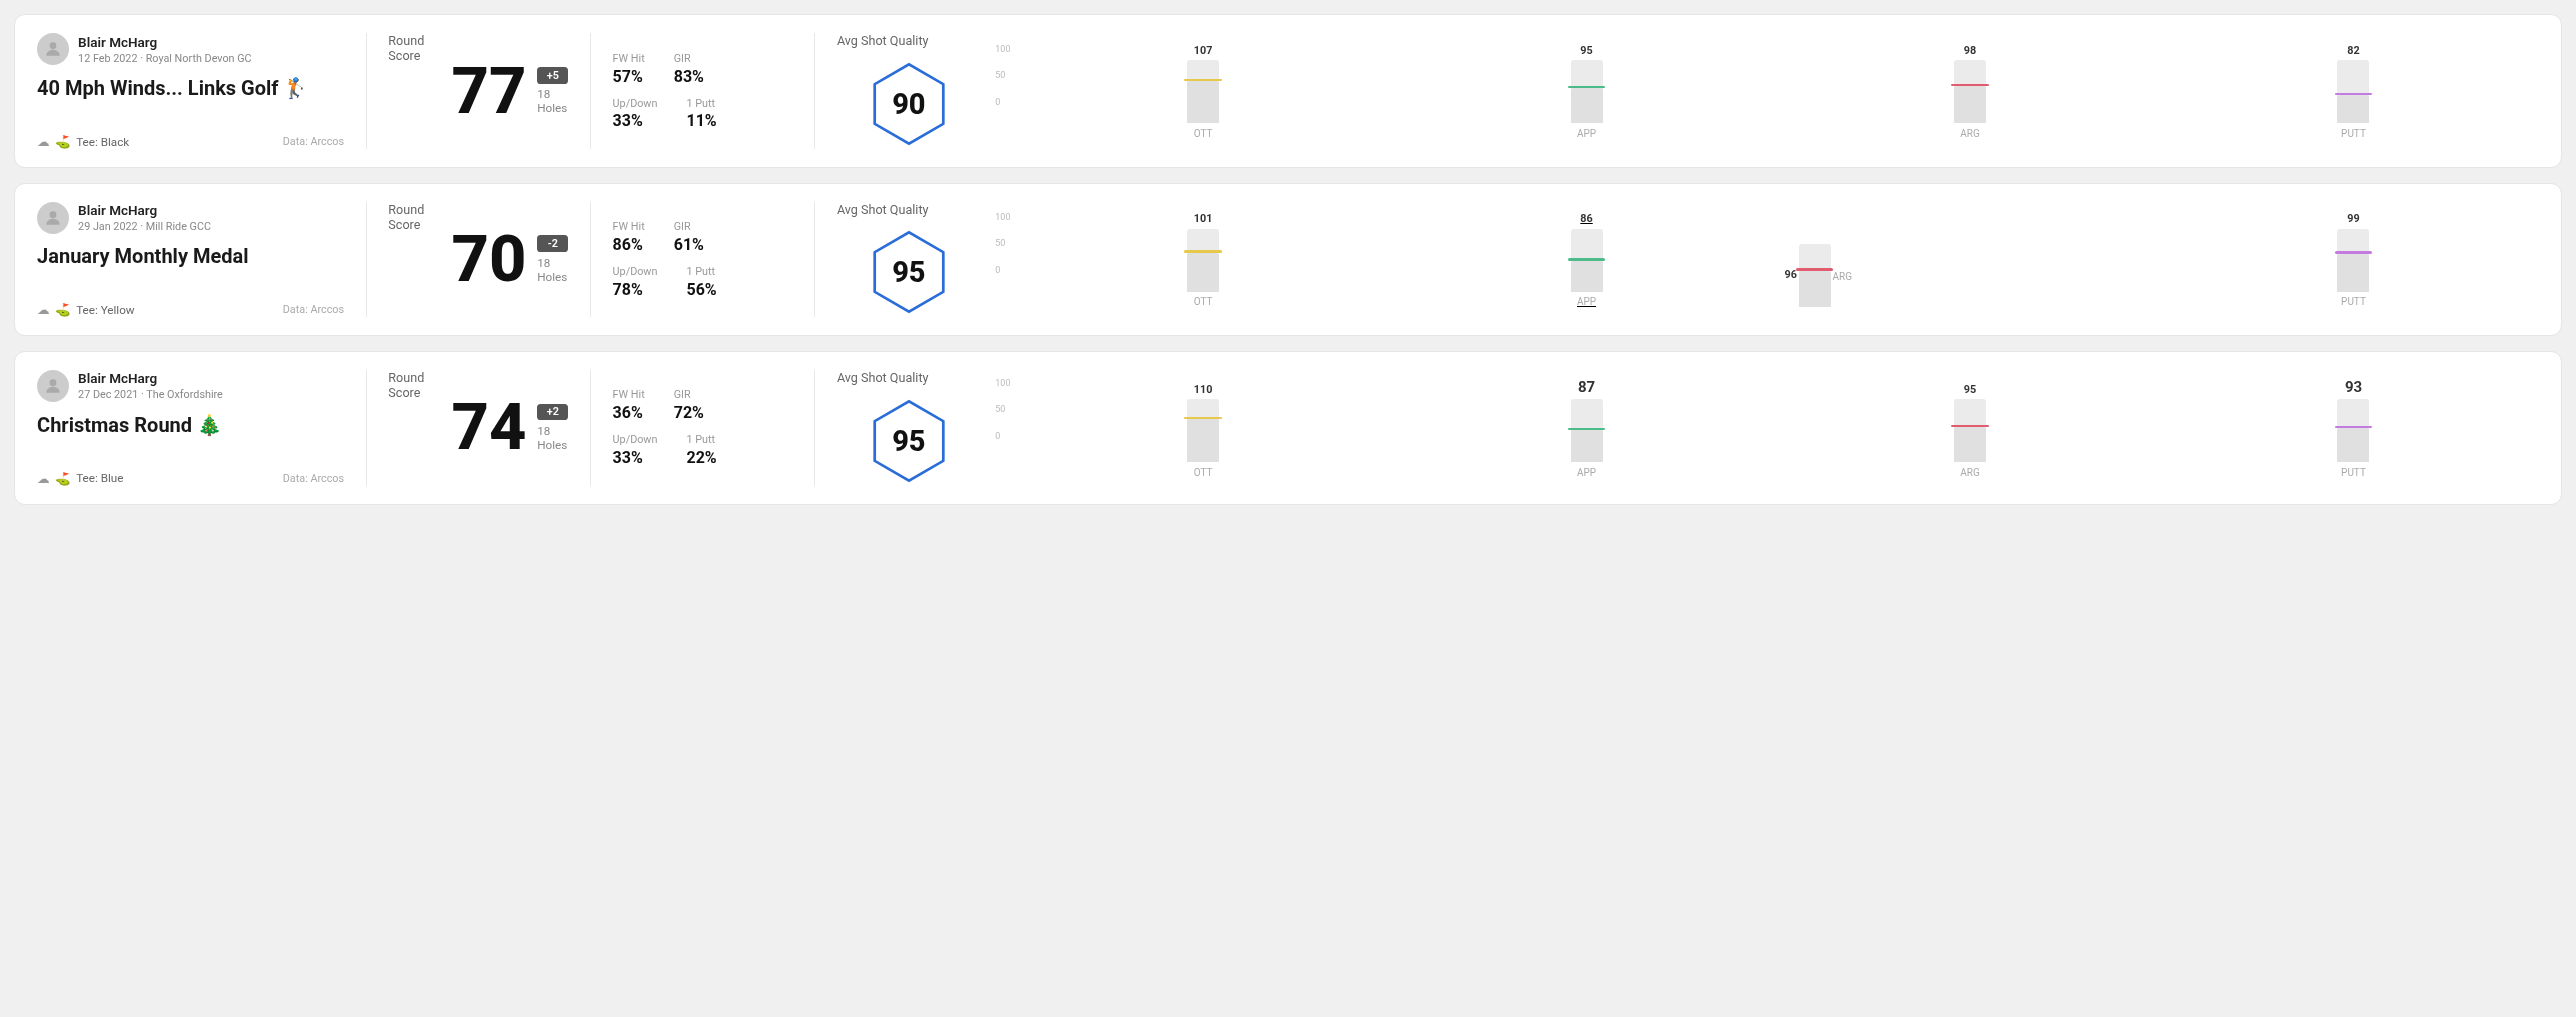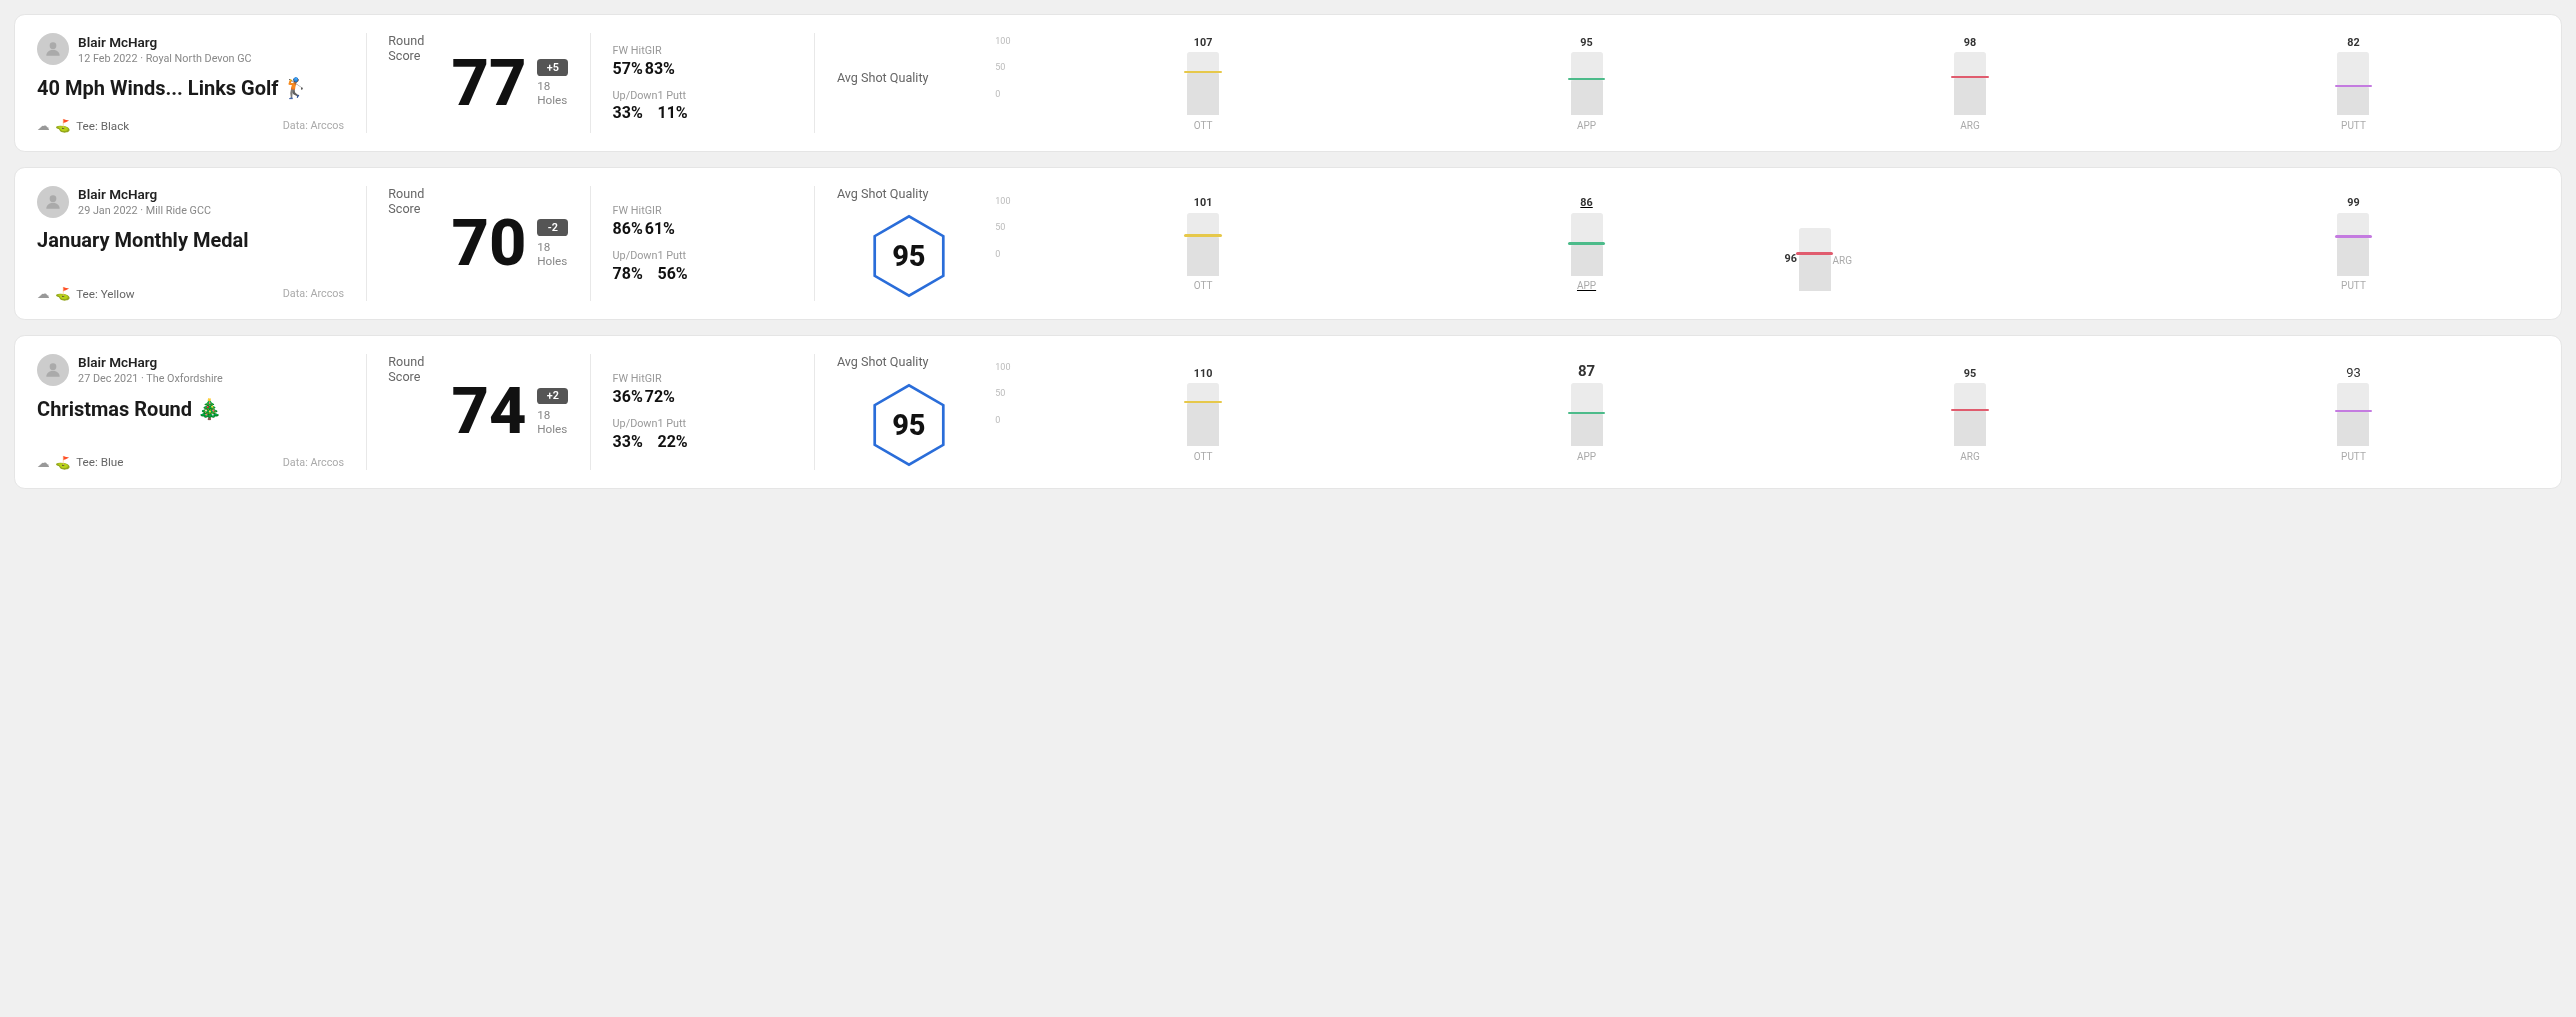--- a/index.html
+++ b/index.html
@@ -134,20 +134,21 @@
     .stats-section {
       width: 180px;
       flex-shrink: 0;
       display: flex;
       flex-direction: column;
       justify-content: center;
       gap: 10.8px;
     }
     .stats-row {
       display: flex;
+      gap: 29px;
     }
     .stat-item .stat-label {
       font-size: 10.8px;
       color: #999;
       margin-bottom: 1.8px;
     }
     .stat-item .stat-value {
       font-size: 16px;
       font-weight: 700;
       color: #111;
@@ -265,20 +266,28 @@
           <div class="stat-label">1 Putt</div>
           <div class="stat-value">11%</div>
         </div>
       </div>
     </div>
 
     <div class="divider-v"></div>
 
     <div class="quality-section">
       <div class="quality-label">Avg Shot Quality</div>
+      <div class="hexagon-container">
+        <div class="hexagon">
+          <svg width="90" height="90" viewBox="0 0 100 100">
+              <polygon points="88.1051177665153,28.000000000000004 88.1051177665153,72 50,94 11.894882233484694,72 11.8948822334847,27.999999999999996 49.99999999999999,6" fill="none" stroke="#2a6dd9" stroke-width="3"></polygon>
+            </svg>
+          <span class="hexagon-score">90</span>
+        </div>
+      </div>
     </div>
 
     <div class="chart-section">
       <div style="display:flex; align-items:flex-start; gap:3.6px;">
           <div style="display:flex; flex-direction:column; justify-content:space-between; height:63px; margin-right:3.6px; padding-top:0;">
     <span style="font-size:9px;color:#bbb;">100</span>
     <span style="font-size:9px;color:#bbb;">50</span>
     <span style="font-size:9px;color:#bbb;">0</span>
   </div>
           <div style="display:flex; gap:12.6px; align-items:flex-end; flex:1; position:relative;">
@@ -548,21 +557,21 @@
     </div>
             <div style="display:flex;flex-direction:column;align-items:center;gap:1.8px;flex:1;">
       <span style="font-size:10.8px;font-weight:700;color:#333;margin-bottom:1.8px;">95</span>
       <div style="width:32px;height:63px;background:#ebebeb;border-radius:2.7px;position:relative;overflow:visible;">
         <div style="position:absolute;bottom:0;left:0;width:100%;height:35px;background:#e0e0e0;border-radius:2.7px 2.7px 0 0;"></div>
         <div style="position:absolute;left:-2.7px;right:-2.7px;height:2.7px;background:#e05c6e;border-radius:1.8px;bottom:35px;"></div>
       </div>
       <span style="font-size:10px;color:#aaa;margin-top:2.7px;">ARG</span>
     </div>
             <div style="display:flex;flex-direction:column;align-items:center;gap:1.8px;flex:1;">
-      <span style="font-size:13px;font-weight:400;color:#333;margin-bottom:1.8px;">93</span>
+      <span style="font-size:15px;font-weight:700;color:#333;margin-bottom:1.8px;">93</span>
       <div style="width:32px;height:63px;background:#ebebeb;border-radius:2.7px;position:relative;overflow:visible;">
         <div style="position:absolute;bottom:0;left:0;width:100%;height:34px;background:#e0e0e0;border-radius:2.7px 2.7px 0 0;"></div>
         <div style="position:absolute;left:-2.7px;right:-2.7px;height:2.7px;background:#c47be0;border-radius:1.8px;bottom:34px;"></div>
       </div>
       <span style="font-size:10px;color:#aaa;margin-top:2.7px;">PUTT</span>
     </div>
           </div>
         </div>
     </div>
   </div>

